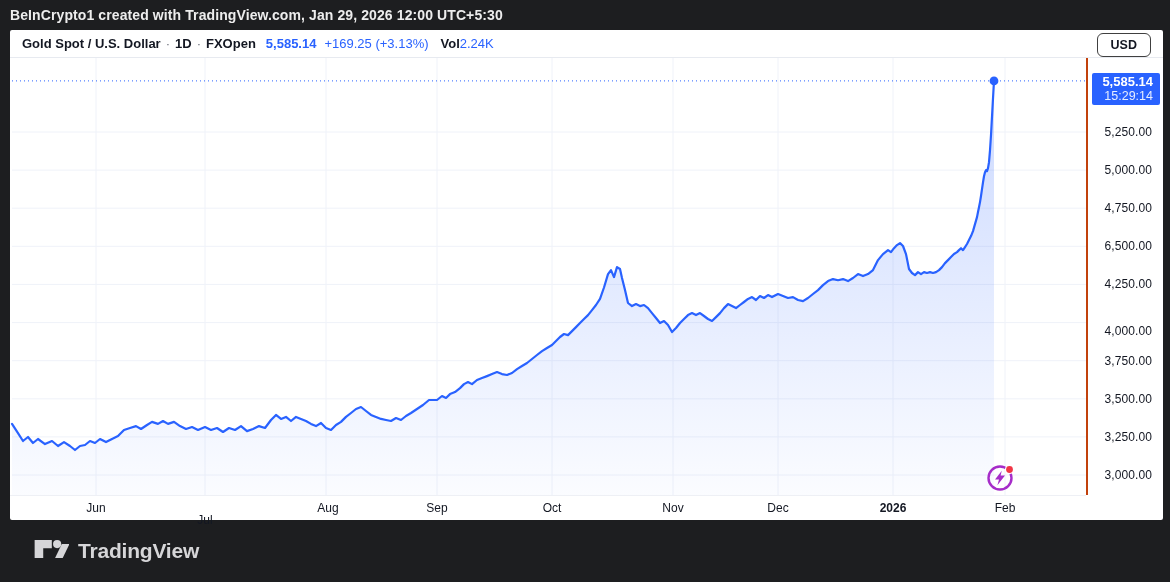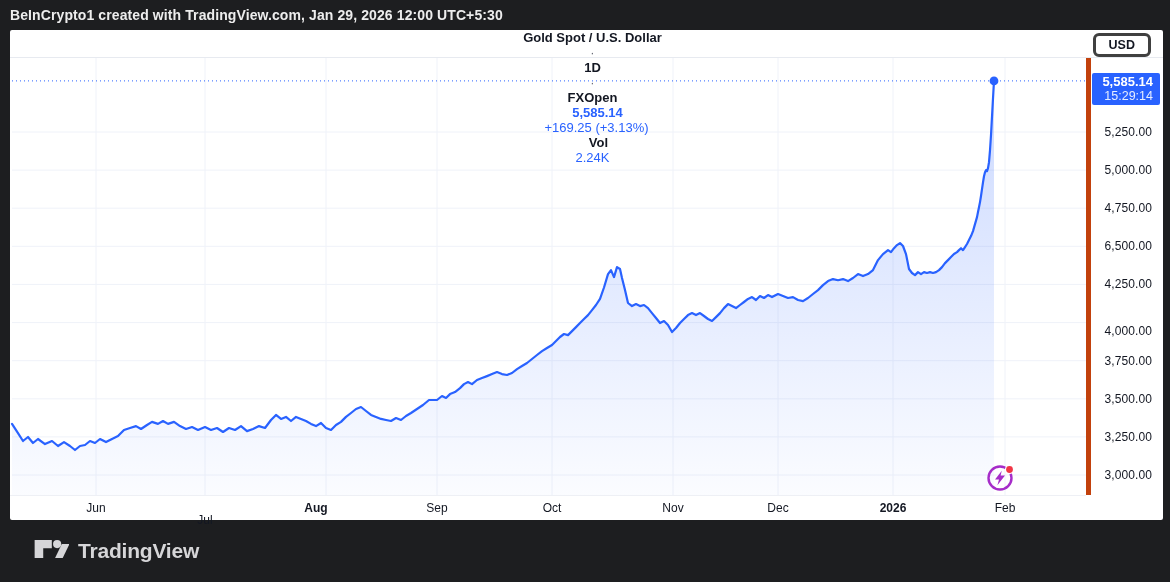--- a/index.html
+++ b/index.html
@@ -7,39 +7,39 @@
   body { background:#1d1e20; font-family:"Liberation Sans","DejaVu Sans",sans-serif; position:relative; overflow:hidden; }
 
   .topbar { position:absolute; left:0; top:0; width:1170px; height:30px; line-height:30px;
             padding-left:10px; color:#ededed; font-size:14px; font-weight:600; letter-spacing:.1px; }
 
   .panel { position:absolute; left:10px; top:30px; width:1153px; height:490px;
            background:#ffffff; border-radius:2px; }
 
   .chart-header { position:absolute; left:0; top:0; width:100%; height:28px;
                   border-bottom:1px solid #e7eaf0; display:flex; align-items:center;
-                  padding-left:12px; font-size:13px; color:#131722; white-space:nowrap;flex-direction:column; }
+                  padding-left:12px; font-size:13px; color:#131722; white-space:nowrap; }
   .chart-header .sym { font-weight:600; }
   .chart-header .sep { margin:0 5px; color:#6a6d78; }
   .chart-header .itv, .chart-header .exch { font-weight:600;text-align:right; }
   .blue { color:#2962ff; }
   .chart-header .price { margin-left:10px; font-weight:600; }
   .chart-header .chg { margin-left:8px; font-weight:500; }
   .chart-header .vol { margin-left:12px; font-weight:600; }
   .chart-header .volv { font-weight:500; }
 
   .usd-btn { position:absolute; right:12px; top:3px; height:24px; padding:0 13px;
-             background:#fff; border:3px solid #404040; border-radius:6px;
+             background:#fff; border:1px solid #404040; border-radius:6px;
              font-family:inherit; font-size:12.5px; font-weight:600; color:#131722; cursor:pointer; }
 
   .chart-region { position:absolute; left:0; top:0; width:1153px; height:490px; }
   #chart-svg { position:absolute; left:0; top:0; }
 
   .price-axis { position:absolute; right:0; top:28px; width:77px; height:437px;
-                border-left:5px solid #c2410c;padding-left:12px; }
+                border-left:2px solid #c2410c;padding-left:12px; }
   .ylab { position:absolute; right:11px; height:16px; line-height:16px; font-size:12px;
           color:#131722; letter-spacing:.1px; }
 
   .time-axis { position:absolute; left:0; top:465px; width:1076px; height:25px;
                border-top:1px solid #eef0f5; }
   .xlab { position:absolute; top:0; width:70px; height:25px; line-height:25px;
           text-align:center; font-size:12px; color:#131722; }
   .xlab.bold { font-weight:700; }
 
   .price-badge { position:absolute; left:1082px; width:68px; background:#2962ff; border-radius:2px;
@@ -118,21 +118,21 @@
       <div class="ylab" style="top: 218.444px;">4,250.00</div>
       <div class="ylab" style="top: 256.556px; margin-top: 8px;">4,000.00</div>
       <div class="ylab" style="top: 294.667px;">3,750.00</div>
       <div class="ylab" style="top: 332.778px;">3,500.00</div>
       <div class="ylab" style="top: 370.889px;">3,250.00</div>
       <div class="ylab" style="top: 409px;">3,000.00</div>
     </div>
   <div class="time-axis" id="time-axis">
       <div class="xlab" style="left: 51px;">Jun</div>
       <div class="xlab" style="left: 160px; margin-top: 12px;">Jul</div>
-      <div class="xlab" style="left: 271px; font-weight: bold;">Aug</div>
+      <div class="xlab" style="left: 283px;">Aug</div>
       <div class="xlab" style="left: 392px;">Sep</div>
       <div class="xlab" style="left: 507px;">Oct</div>
       <div class="xlab" style="left: 628px;">Nov</div>
       <div class="xlab" style="left: 733px;">Dec</div>
       <div class="xlab bold" style="left: 848px;">2026</div>
       <div class="xlab" style="left: 960px;">Feb</div>
     </div>
 
   <div class="chart-header">
     <span class="sym">Gold Spot / U.S. Dollar</span>

